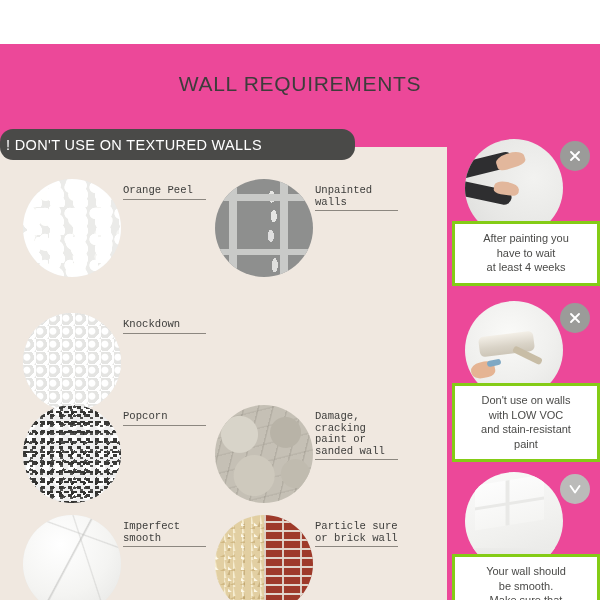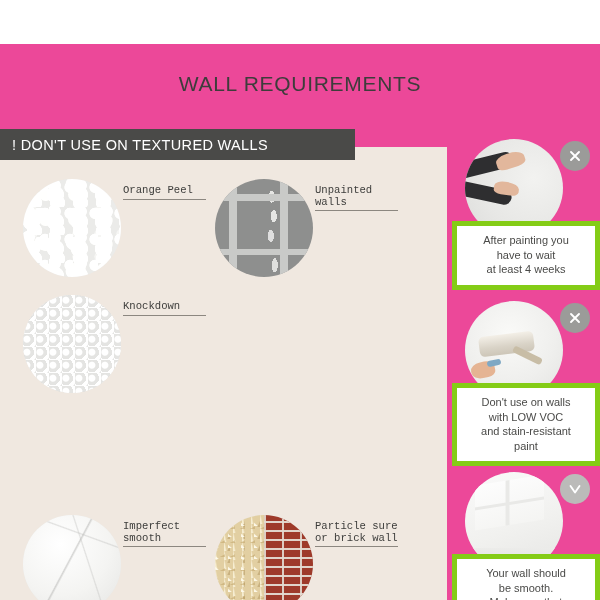--- a/index.html
+++ b/index.html
@@ -47,21 +47,22 @@
   
   .warning-banner {
     position: absolute;
     left: 0;
     top: 85px;
     width: 355px;
     height: 31px;
     background: #4a4a48;
     display: flex;
     align-items: center;
-    padding-left: 12px;
+    padding-left: 6px;
+    border-radius: 13px;
   }
   .warning-banner-text {
     color: #ffffff;
     font-size: 14.5px;
     letter-spacing: 0.35px;
     white-space: nowrap;
   }
 
   
   .swatch-grid {
@@ -103,21 +104,21 @@
   .swatch-underline {
     width: 83px;
     height: 1px;
     background: #8c8780;
   }
 
   
   .c1 { left: 23px; }
   .c2 { left: 215px; }
   .r1 { top: 32px; }
-  .r2 { top: 148px; }
+  .r2 { top: 166px; }
   .r3 { top: 258px; }
   .r4 { top: 368px; }
 
   
   .tex-orange-peel {
     width: 100%; height: 100%;
     background-color: #e3e3e1;
     background-image:
       radial-gradient(circle at 20% 25%, #ffffff 0 6px, transparent 7px),
       radial-gradient(circle at 62% 18%, #fbfbfa 0 7px, transparent 8px),
@@ -359,21 +360,21 @@
   .badge-cross { background: #9b9b99; }
   .badge-check { background: #bbbbb9; }
   .rule-badge svg { display: block; }
 
   .rule-textbox {
     position: absolute;
     left: 0;
     top: 82px;
     width: 148px;
     background: #ffffff;
-    border: 5px solid #84cc16;
+    border: 3px solid #84cc16;
     padding: 7px 0 8px;
     text-align: center;
   }
   .rule-text {
     font-size: 11px;
     line-height: 14.5px;
     color: #4a4a48;
     white-space: pre-line;
   }
 </style>
@@ -416,21 +417,40 @@
       <div class="swatch-circle">
         <div class="tex-knockdown"></div>
       </div>
       <div class="swatch-label-wrap">
         <div class="swatch-label">Knockdown</div>
         <div class="swatch-underline"></div>
       </div>
     </div>
 
 
-
+    <div class="swatch c1 r3">
+      <div class="swatch-circle">
+        <div class="tex-popcorn"></div>
+      </div>
+      <div class="swatch-label-wrap">
+        <div class="swatch-label">Popcorn</div>
+        <div class="swatch-underline"></div>
+      </div>
+    </div>
+
+    <div class="swatch c2 r3">
+      <div class="swatch-circle">
+        <div class="tex-damage"></div>
+      </div>
+      <div class="swatch-label-wrap">
+        <div class="swatch-label">Damage, cracking
+paint or sanded wall</div>
+        <div class="swatch-underline"></div>
+      </div>
+    </div>
 
     <div class="swatch c1 r4">
       <div class="swatch-circle">
         <div class="tex-imperfect-smooth"></div>
       </div>
       <div class="swatch-label-wrap">
         <div class="swatch-label">Imperfect
 smooth</div>
         <div class="swatch-underline"></div>
       </div>

